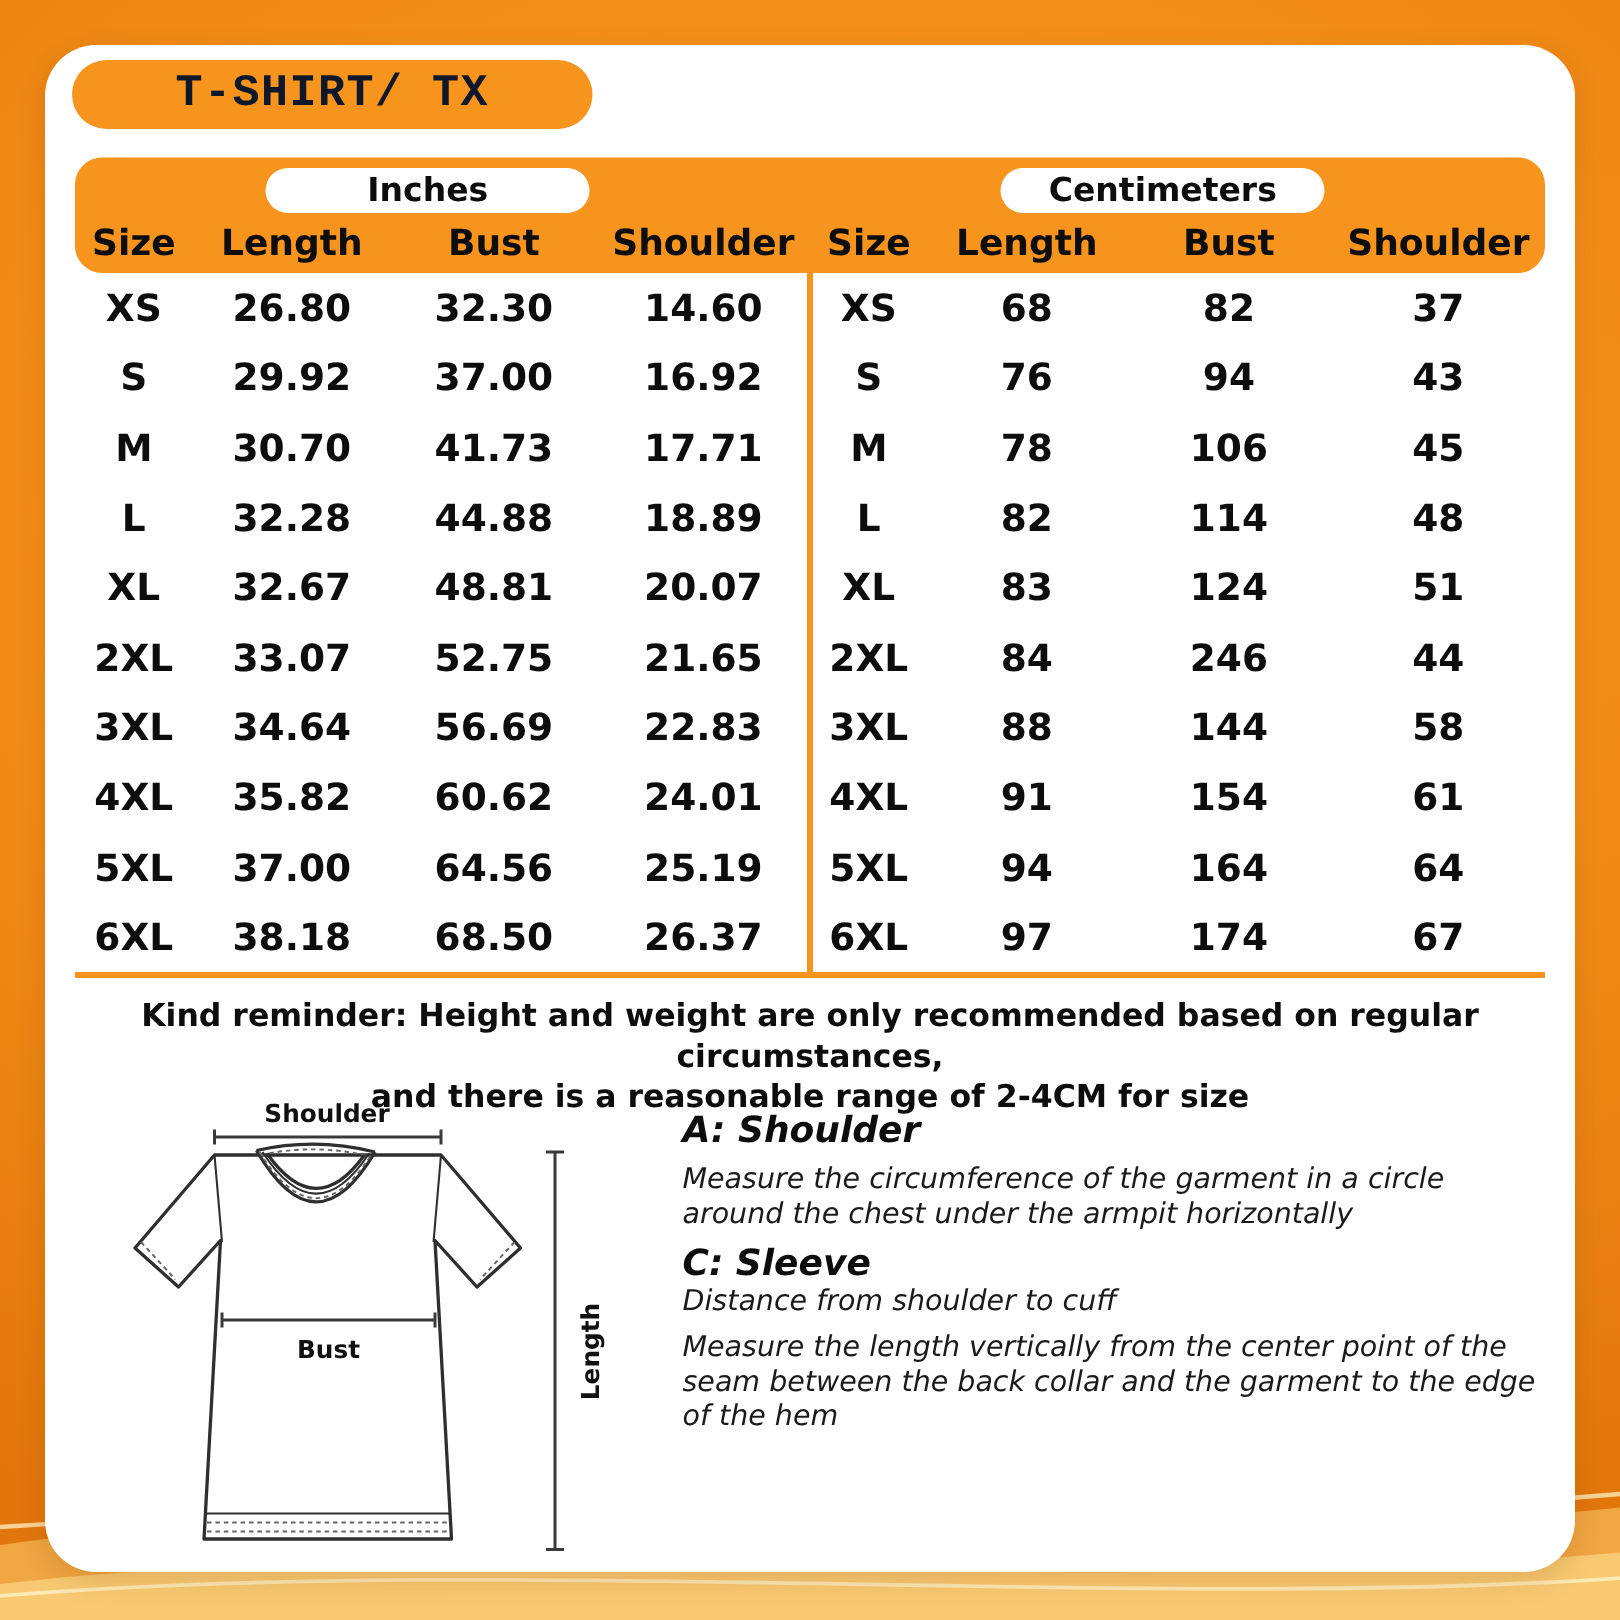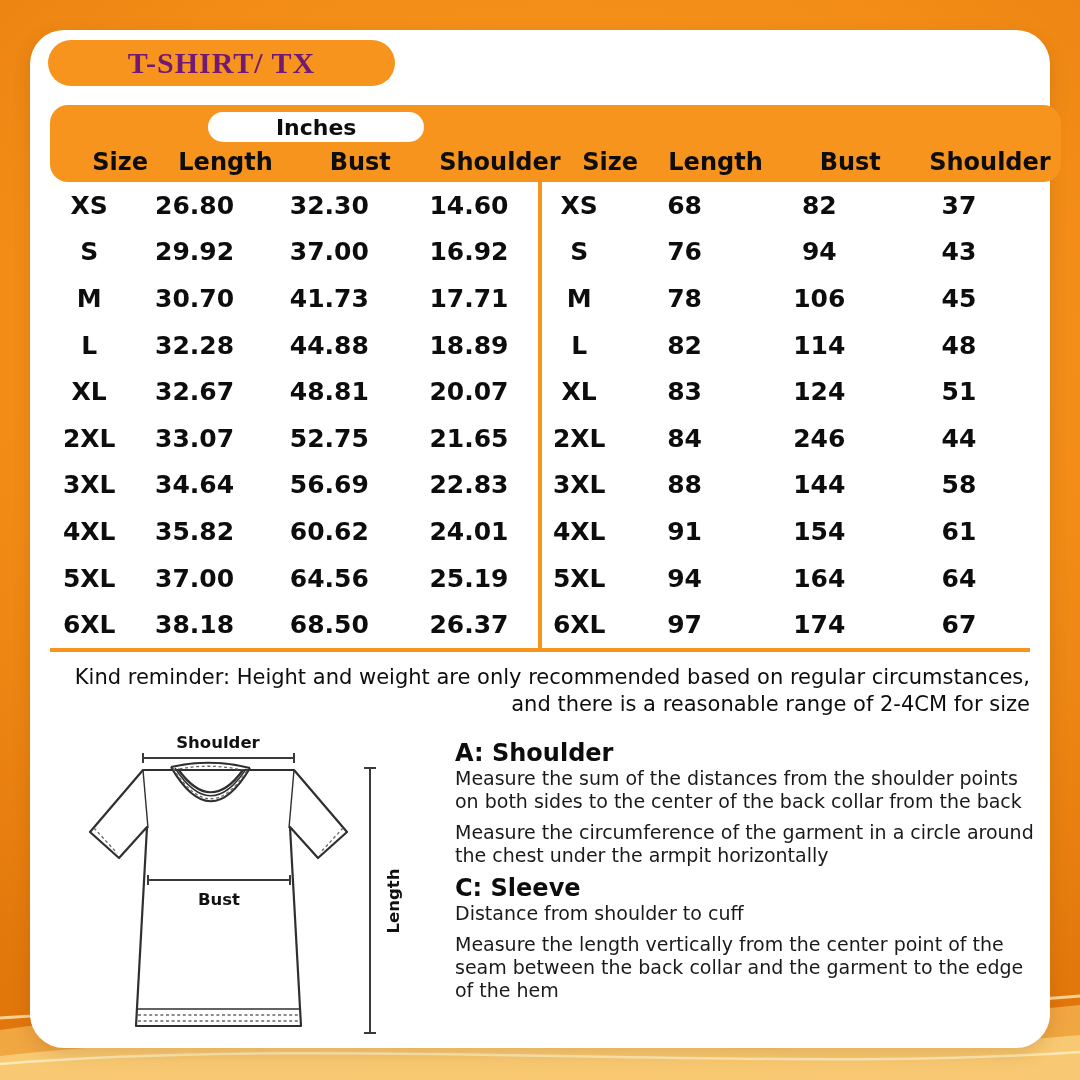--- a/index.html
+++ b/index.html
@@ -13,26 +13,26 @@
     position:absolute;left:30px;top:30px;width:1020px;height:1018px;
     background:#ffffff;border-radius:34px;
     box-shadow:0 6px 18px rgba(120,60,0,0.18);
   }
   .badge{
     position:absolute;left:18px;top:10px;width:347px;height:46px;
     background:var(--accent);border-radius:23px;
     display:flex;align-items:center;justify-content:center;
   }
   .badge span{
-    font-family:Liberation Serif, serif;
-    font-weight:bold;font-size:30px;color:#701a75;letter-spacing:1px;
+    font-family:Liberation Mono, monospace;
+    font-weight:bold;font-size:30px;color:#0f172a;letter-spacing:1px;
   }
   .thead{
     position:absolute;left:20px;top:75px;width:980px;height:77px;
-    background:var(--accent);border-radius:18px;display:flex;padding-left:31px;
+    background:var(--accent);border-radius:18px;display:flex;
   }
   .thead-half{position:relative;width:50%;height:100%;}
   .unit-pill{
     position:absolute;top:7px;left:26%;width:44%;height:30px;
     background:#ffffff;border-radius:15px;
     display:flex;align-items:center;justify-content:center;
     font-weight:bold;font-size:22px;color:#0d0d0d;
   }
   .col-row{
     position:absolute;bottom:6px;left:0;width:100%;
@@ -48,25 +48,25 @@
   .trow{flex:1;display:grid;grid-template-columns:16% 27% 28% 29%;align-items:center;}
   .tcell{text-align:center;font-weight:bold;font-size:25px;color:#0d0d0d;}
   .vdivider{
     position:absolute;left:508px;top:152px;width:4px;height:466px;background:var(--accent);
   }
   .hrule{
     position:absolute;left:20px;top:618px;width:980px;height:4px;background:var(--accent);
   }
   .reminder{
     position:absolute;left:20px;top:634px;width:980px;
-    text-align:right;font-weight:normal;font-size:21px;line-height:27px;color:#0d0d0d;
+    text-align:center;font-weight:bold;font-size:21px;line-height:27px;color:#0d0d0d;
   }
   .diagram{position:absolute;left:40px;top:695px;width:370px;height:330px;}
   .guide{position:absolute;left:425px;top:710px;width:580px;}
-  .guide-item{margin-bottom:8px;}
+  .guide-item{margin-bottom:8px;font-style:italic;}
   .g-head{font-weight:bold;font-size:24px;line-height:27px;color:#0d0d0d;}
   .g-body{font-size:19px;line-height:23px;color:#1a1a1a;}
   .shirt-line{fill:none;stroke:#2f2f2f;stroke-width:2.2;stroke-linejoin:round;}
   .shirt-thin{fill:none;stroke:#2f2f2f;stroke-width:1.4;}
   .stitch{fill:none;stroke:#666;stroke-width:1.3;stroke-dasharray:3 2.6;}
   .measure{stroke:#3a3a3a;stroke-width:2;}
   .svg-label{font-family:"DejaVu Sans","Liberation Sans",sans-serif;font-weight:bold;font-size:16.5px;fill:#111;}
 </style>
 </head>
 <body>
@@ -90,20 +90,21 @@
       <div class="thead-half">
         <div class="unit-pill">Inches</div>
         <div class="col-row">
           <div class="col">Size</div>
           <div class="col">Length</div>
           <div class="col">Bust</div>
           <div class="col">Shoulder</div>
         </div>
       </div>
       <div class="thead-half">
+        <div class="unit-pill">Centimeters</div>
         <div class="col-row">
           <div class="col">Size</div>
           <div class="col">Length</div>
           <div class="col">Bust</div>
           <div class="col">Shoulder</div>
         </div>
       </div>
     </div>
 
     <div class="tbody">
@@ -291,21 +292,20 @@
 
       <line class="measure" x1="300" y1="43" x2="300" y2="308"></line>
       <line class="measure" x1="294" y1="43" x2="306" y2="43"></line>
       <line class="measure" x1="294" y1="308" x2="306" y2="308"></line>
       <text class="svg-label" x="329" y="176" text-anchor="middle" transform="rotate(-90 329 176)">Length</text>
     </svg>
 
     <div class="guide" id="guide-list">
   <div class="guide-item">
     <div class="g-head">A: Shoulder</div>
-    <div class="g-body">Measure the sum of the distances from the shoulder points on both sides to the center of the back collar from the back</div>
   </div>
 
   <div class="guide-item">
     <div class="g-body">Measure the circumference of the garment in a circle around the chest under the armpit horizontally</div>
   </div>
 
   <div class="guide-item">
     <div class="g-head">C: Sleeve</div>
     <div class="g-body">Distance from shoulder to cuff</div>
   </div>

